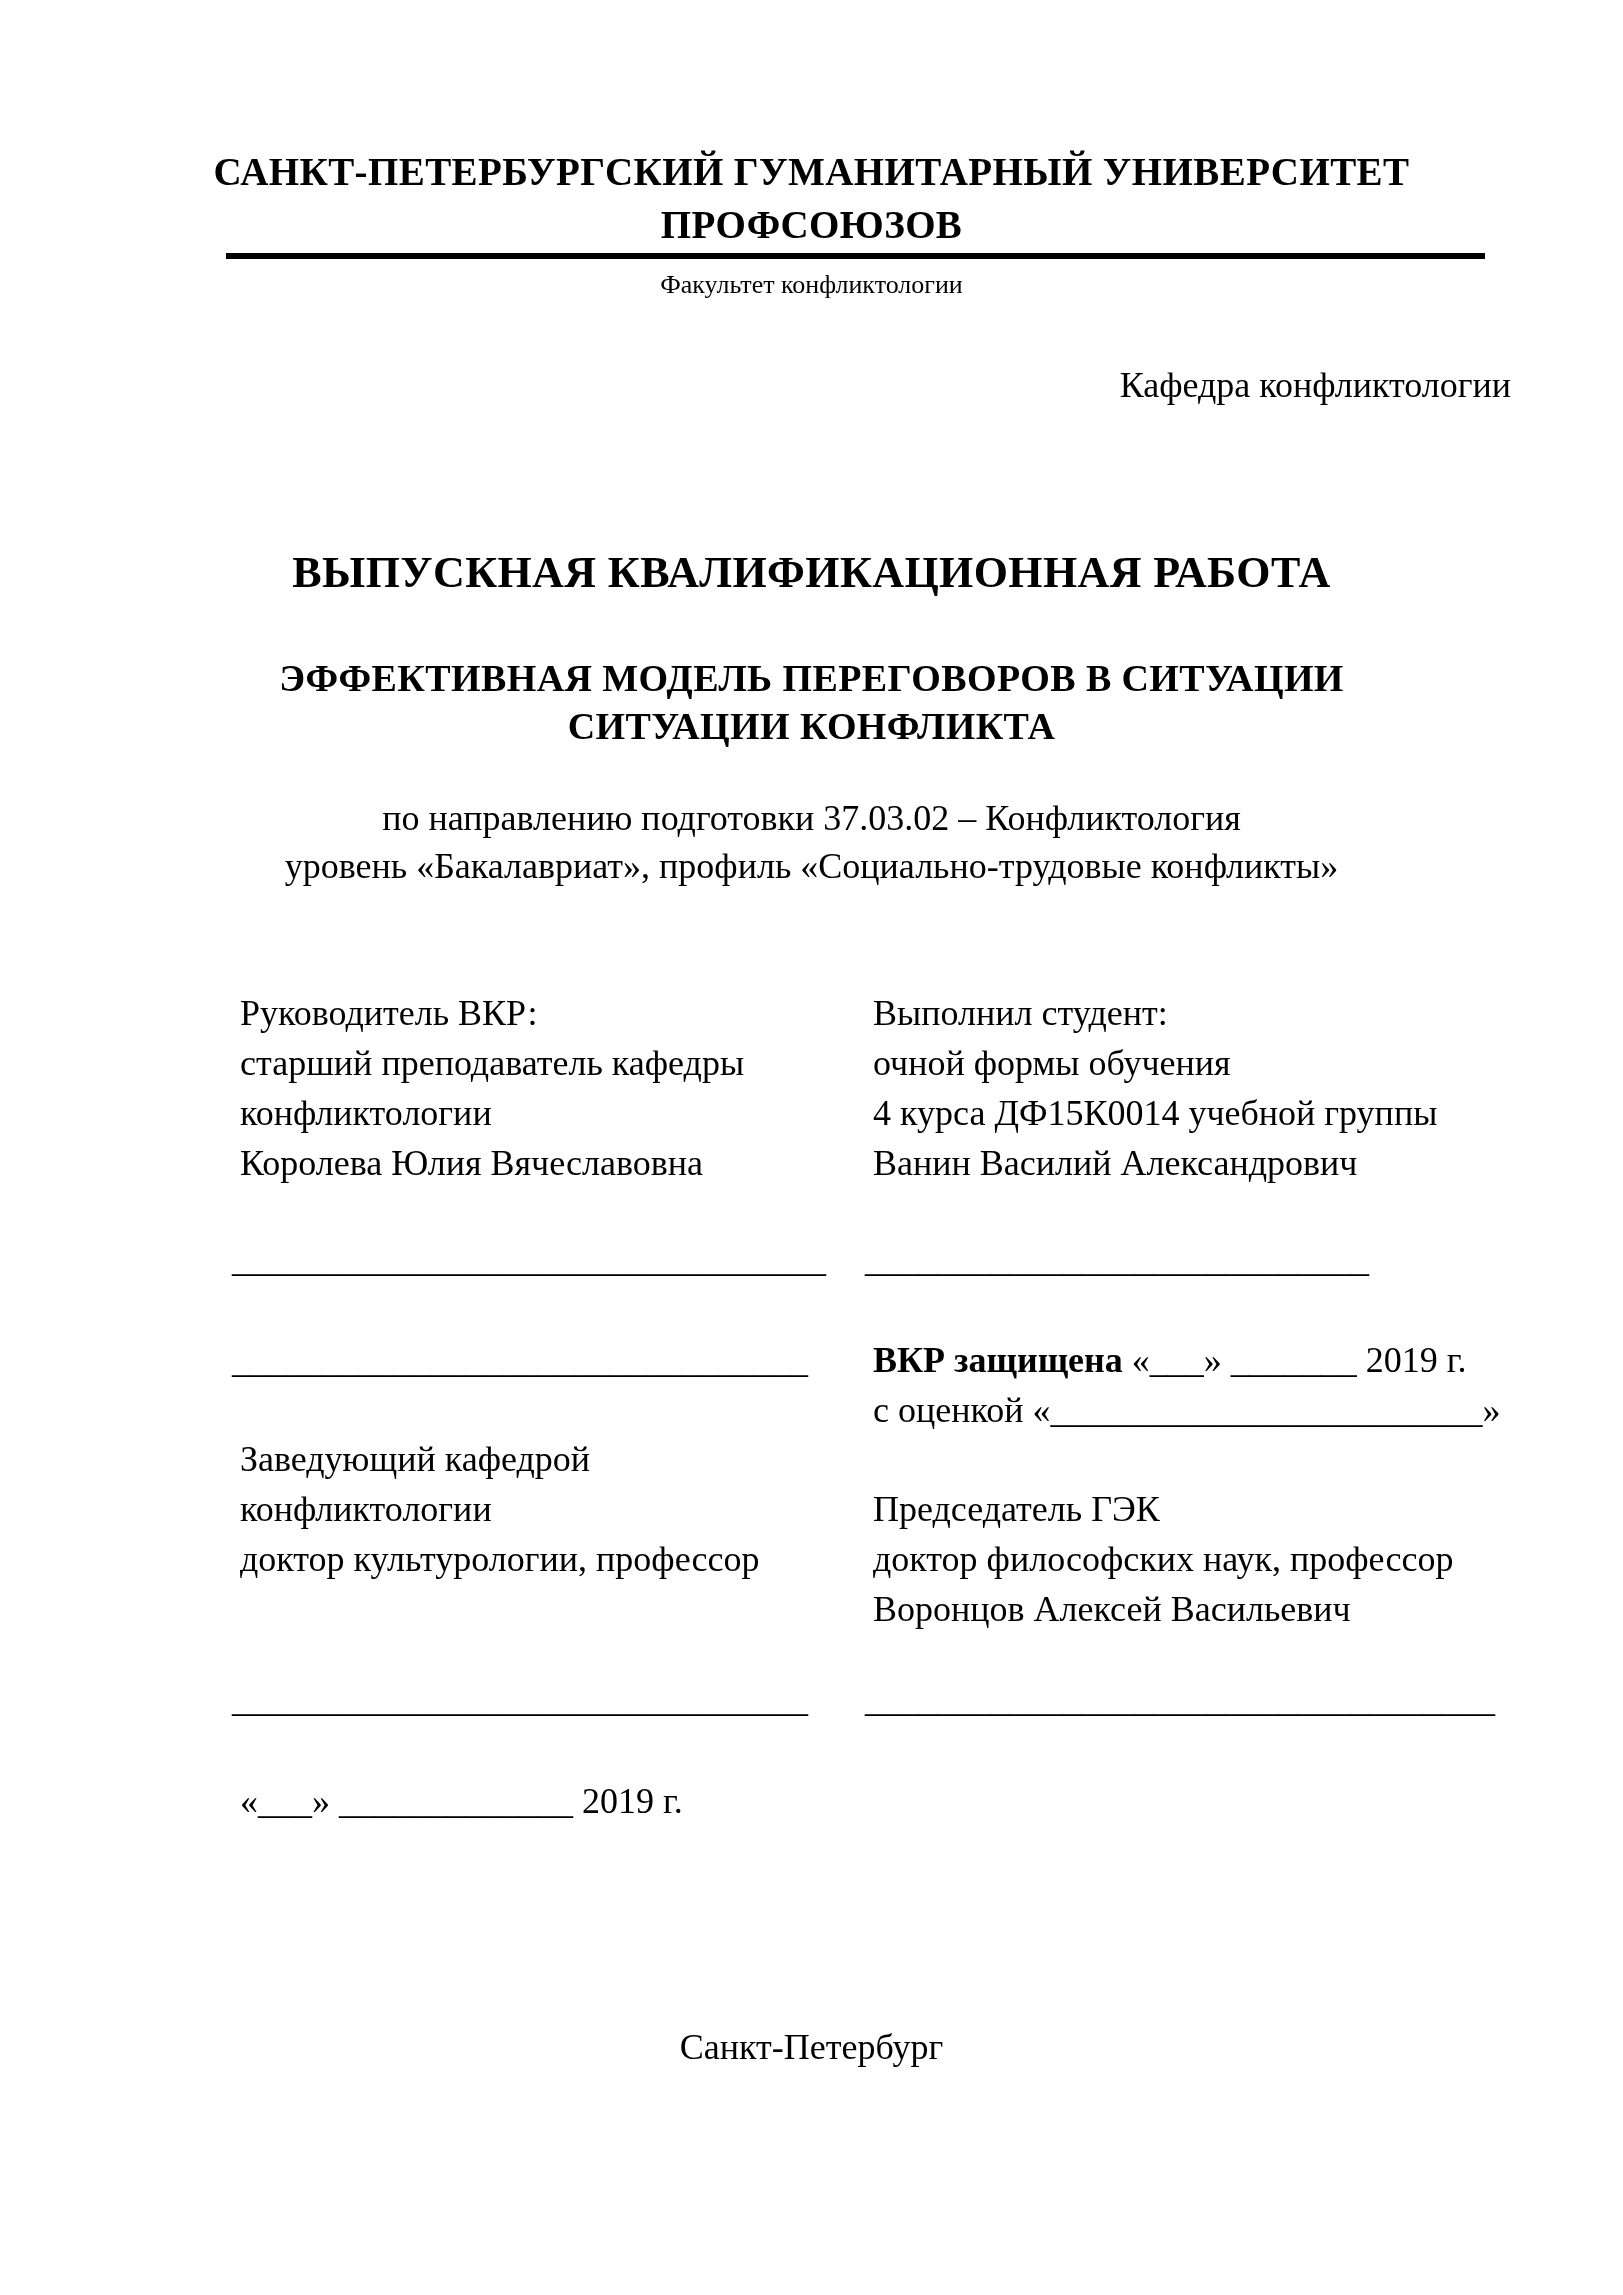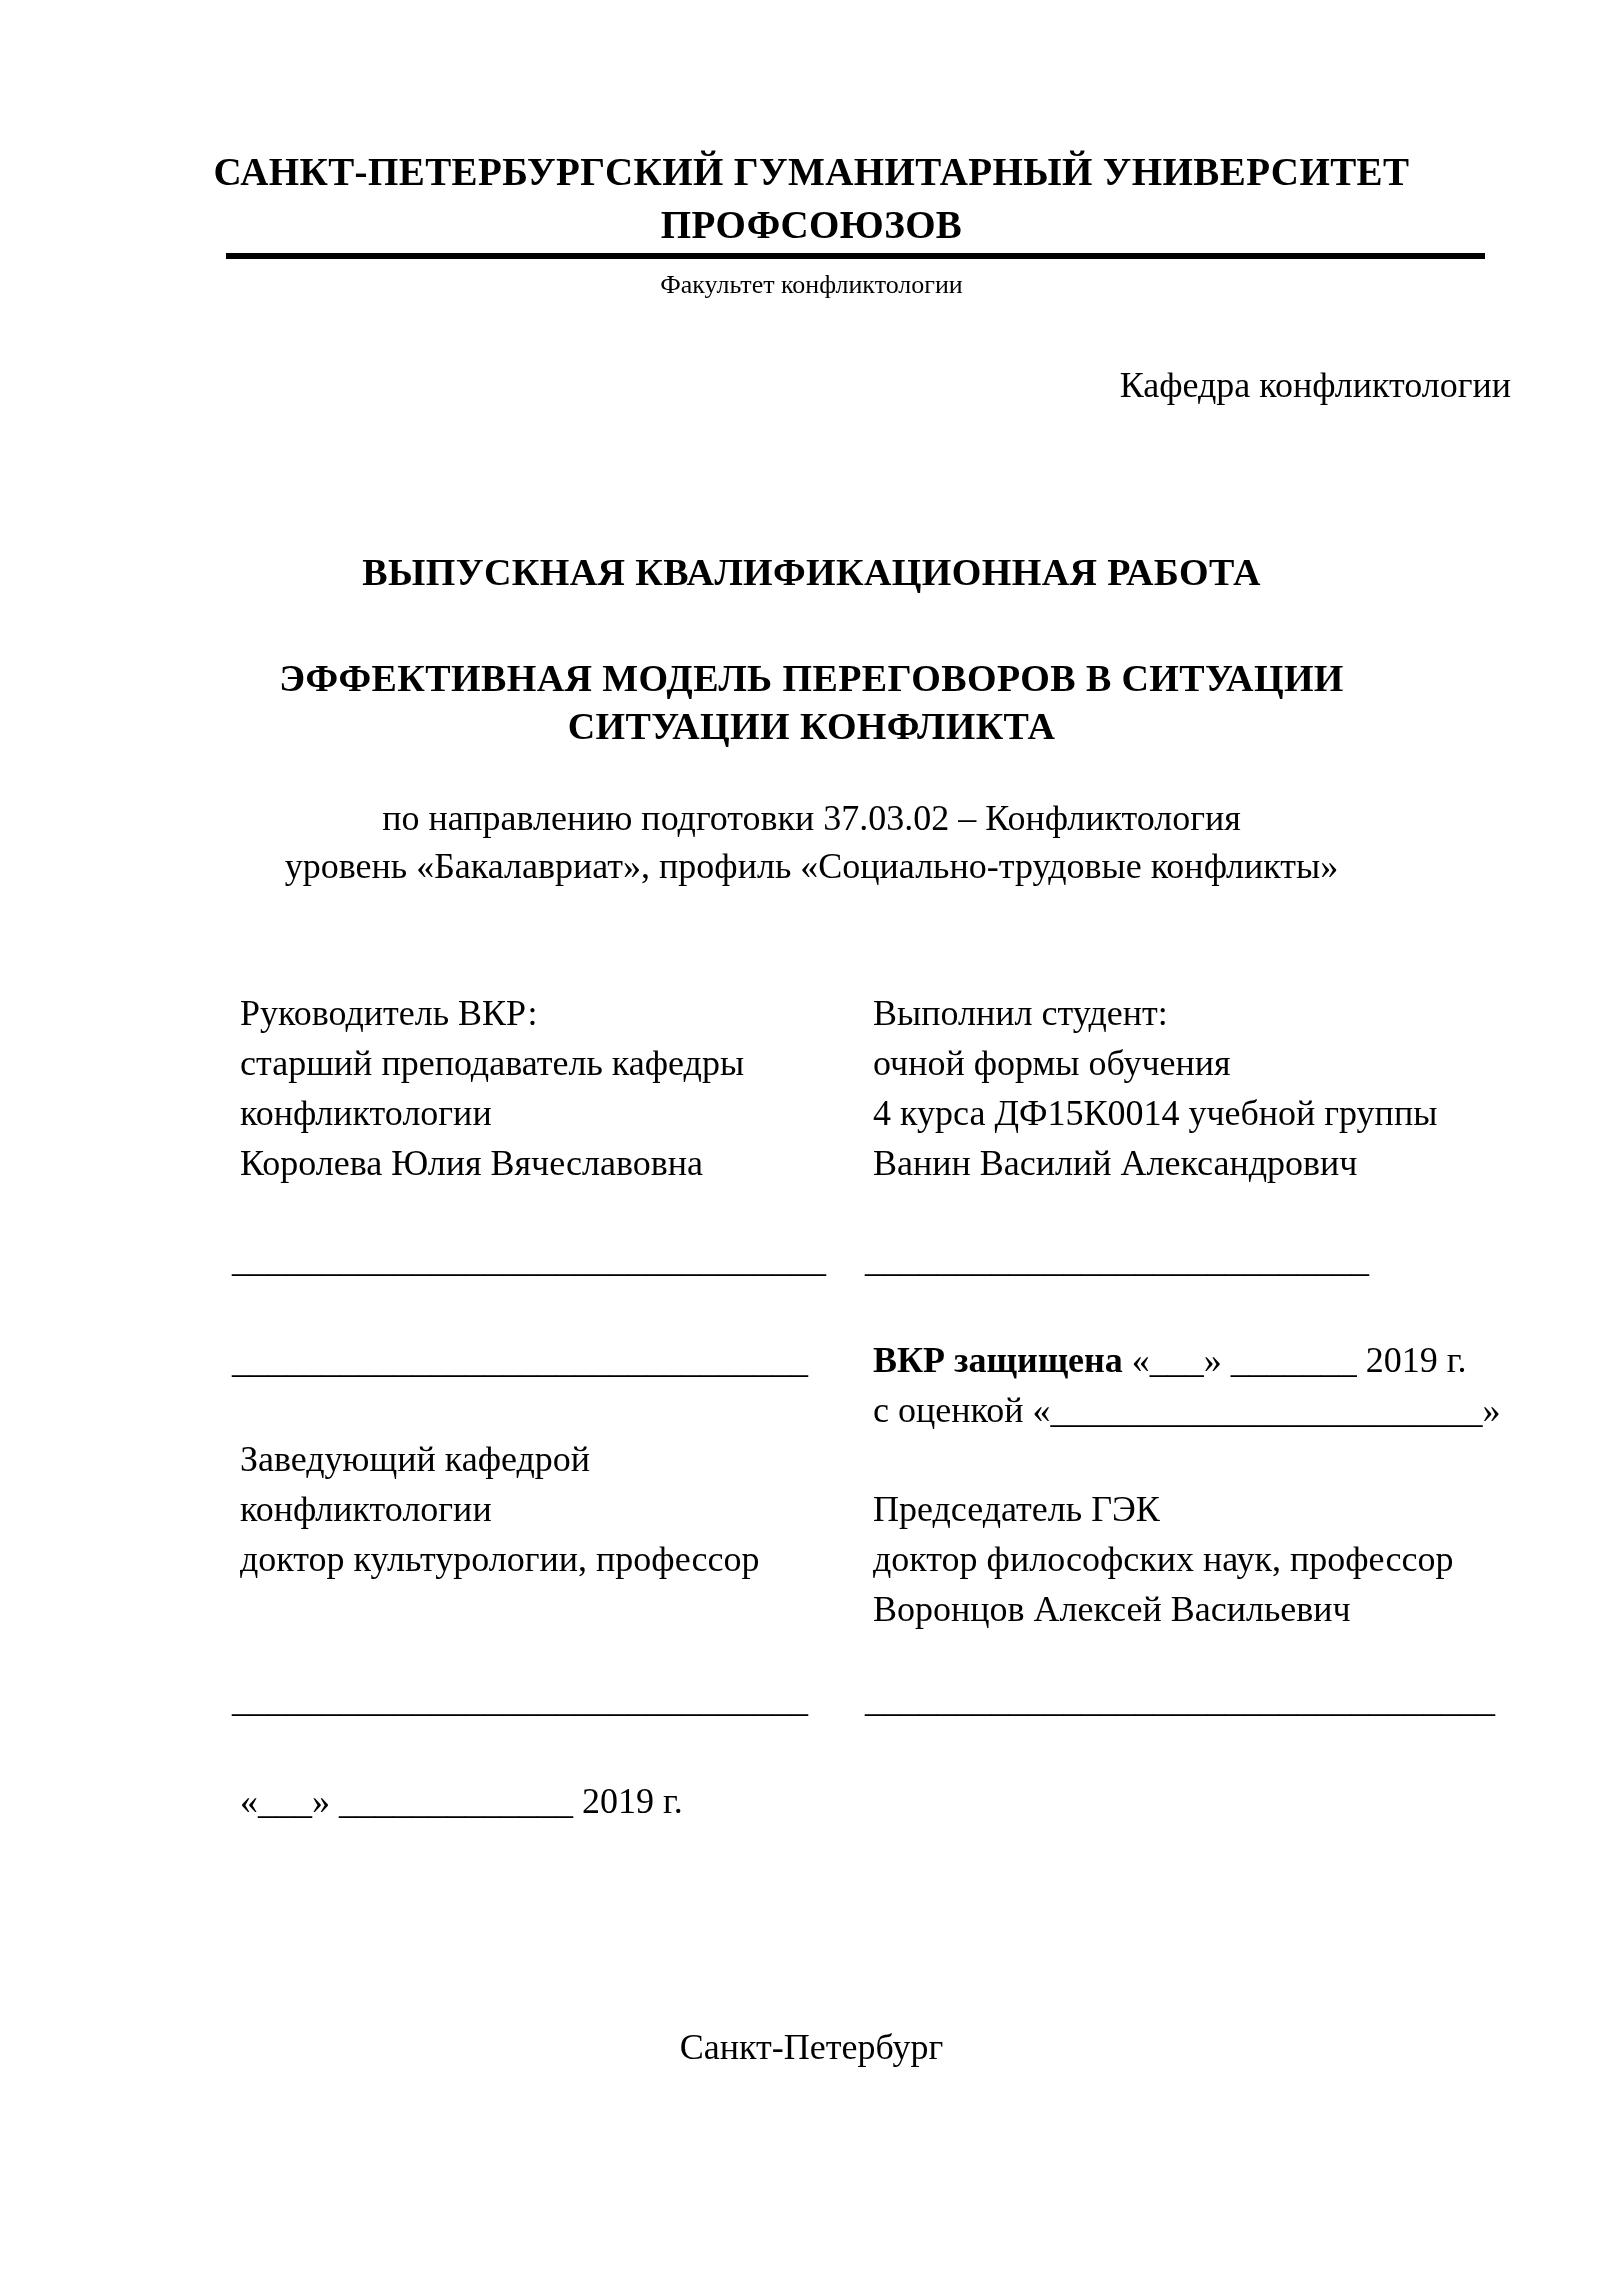--- a/index.html
+++ b/index.html
@@ -43,21 +43,21 @@
   .department {
     top: 350px;
     right: 112px;
     font-size: 36px;
     line-height: 47px;
     text-align: right;
     margin-top: 12px;
   }
   .worktype {
     top: 548px;
-    font-size: 38px;
+    font-size: 44px;
     font-weight: bold;
     line-height: 49px;
     letter-spacing: 0.4px;
   }
   .thesis {
     top: 654px;
     font-size: 38px;
     font-weight: bold;
     line-height: 48px;
     letter-spacing: 0.4px;

